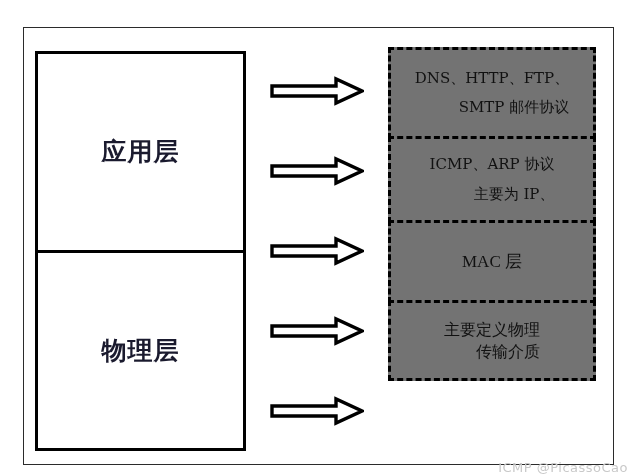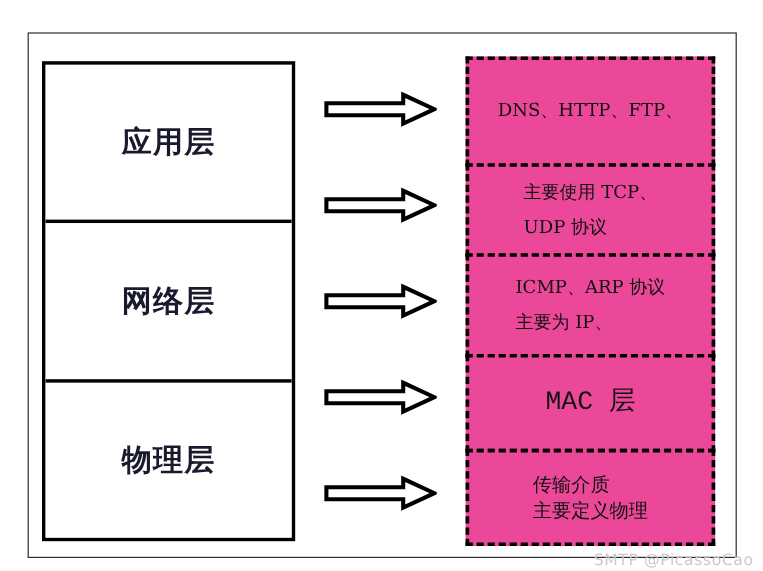--- a/index.html
+++ b/index.html
@@ -97,24 +97,24 @@
     top: 42px;
     width: 208px;
     height: 408px;
     display: flex;
     flex-direction: column;
   }
   .proto-cell {
     display: flex;
     align-items: center;
     justify-content: center;
-    text-align: left;
+    text-align: right;
     border: 3px dashed #000000;
     box-sizing: border-box;
-    background: #ec4899;
+    background: #737373;
     margin-bottom: -3px;
   }
   .proto-cell:last-child {
     margin-bottom: 0;
   }
   .proto-h1 { height: 92px; }
   .proto-h2 { height: 79px; }
   .proto-h3 { height: 87px; }
   .proto-h4 { height: 83px; }
   .proto-h5 { height: 81px; }
@@ -134,22 +134,22 @@
     font-family: "DejaVu Serif", "Liberation Serif", serif;
   }
   .proto-tight {
     line-height: 1.35;
   }
   .proto-tight .ln {
     font-family: "DejaVu Sans", "Liberation Sans", sans-serif;
     font-size: 16px;
   }
   .proto-mac .ln {
-    font-family: Liberation Mono, monospace;
-    font-size: 22px;
+    font-family: Liberation Serif, serif;
+    font-size: 17px;
   }
 
   
   .watermark {
     position: absolute;
     right: 8px;
     bottom: 6px;
     font-family: "DejaVu Sans", "Liberation Sans", sans-serif;
     font-size: 13px;
     color: #c9c9c9;
@@ -163,23 +163,20 @@
 
 <div id="diagram">
 
   <div class="outer-frame"></div>
 
   <div class="layer-stack">
     <div class="layer-cell">
       <span class="layer-label">应用层</span>
     </div>
     <div class="layer-cell">
-      <span class="layer-label">网络层</span>
-    </div>
-    <div class="layer-cell">
       <span class="layer-label">物理层</span>
     </div>
   </div>
 
   <div class="arrow-column">
     <div class="arrow-cell">
       <svg width="94" height="30" viewBox="0 0 94 30">
         <polygon points="2,10 66,10 66,3 92,15 66,27 66,20 2,20" fill="#ffffff" stroke="#000000" stroke-width="3.4" stroke-linejoin="miter"></polygon>
       </svg>
     </div>
@@ -203,47 +200,42 @@
         <polygon points="2,10 66,10 66,3 92,15 66,27 66,20 2,20" fill="#ffffff" stroke="#000000" stroke-width="3.4" stroke-linejoin="miter"></polygon>
       </svg>
     </div>
   </div>
 
   <div class="proto-stack">
 
     <div class="proto-cell proto-h1">
       <div class="proto-text">
         <span class="ln">DNS、HTTP、FTP、</span>
-      </div>
-    </div>
-
-    <div class="proto-cell proto-h2">
-      <div class="proto-text">
-        <span class="ln">主要使用 TCP、</span>
-        <span class="ln">UDP 协议</span>
-      </div>
-    </div>
+        <span class="ln">SMTP 邮件协议</span>
+      </div>
+    </div>
+
 
     <div class="proto-cell proto-h3">
       <div class="proto-text">
         <span class="ln">ICMP、ARP 协议</span>
         <span class="ln">主要为 IP、</span>
       </div>
     </div>
 
     <div class="proto-cell proto-h4">
       <div class="proto-text proto-mac">
         <span class="ln">MAC 层</span>
       </div>
     </div>
 
     <div class="proto-cell proto-h5">
       <div class="proto-text proto-tight">
+        <span class="ln">主要定义物理</span>
         <span class="ln">传输介质</span>
-        <span class="ln">主要定义物理</span>
       </div>
     </div>
 
   </div>
 
-  <div class="watermark">SMTP @PicassoCao</div>
+  <div class="watermark">ICMP @PicassoCao</div>
 
 </div>
 
 </body></html>

